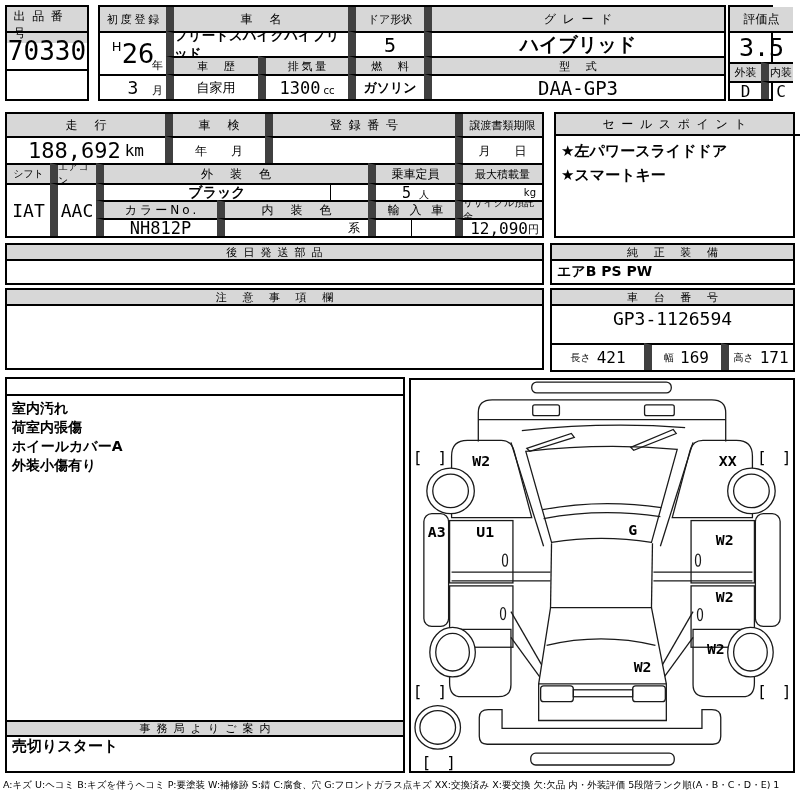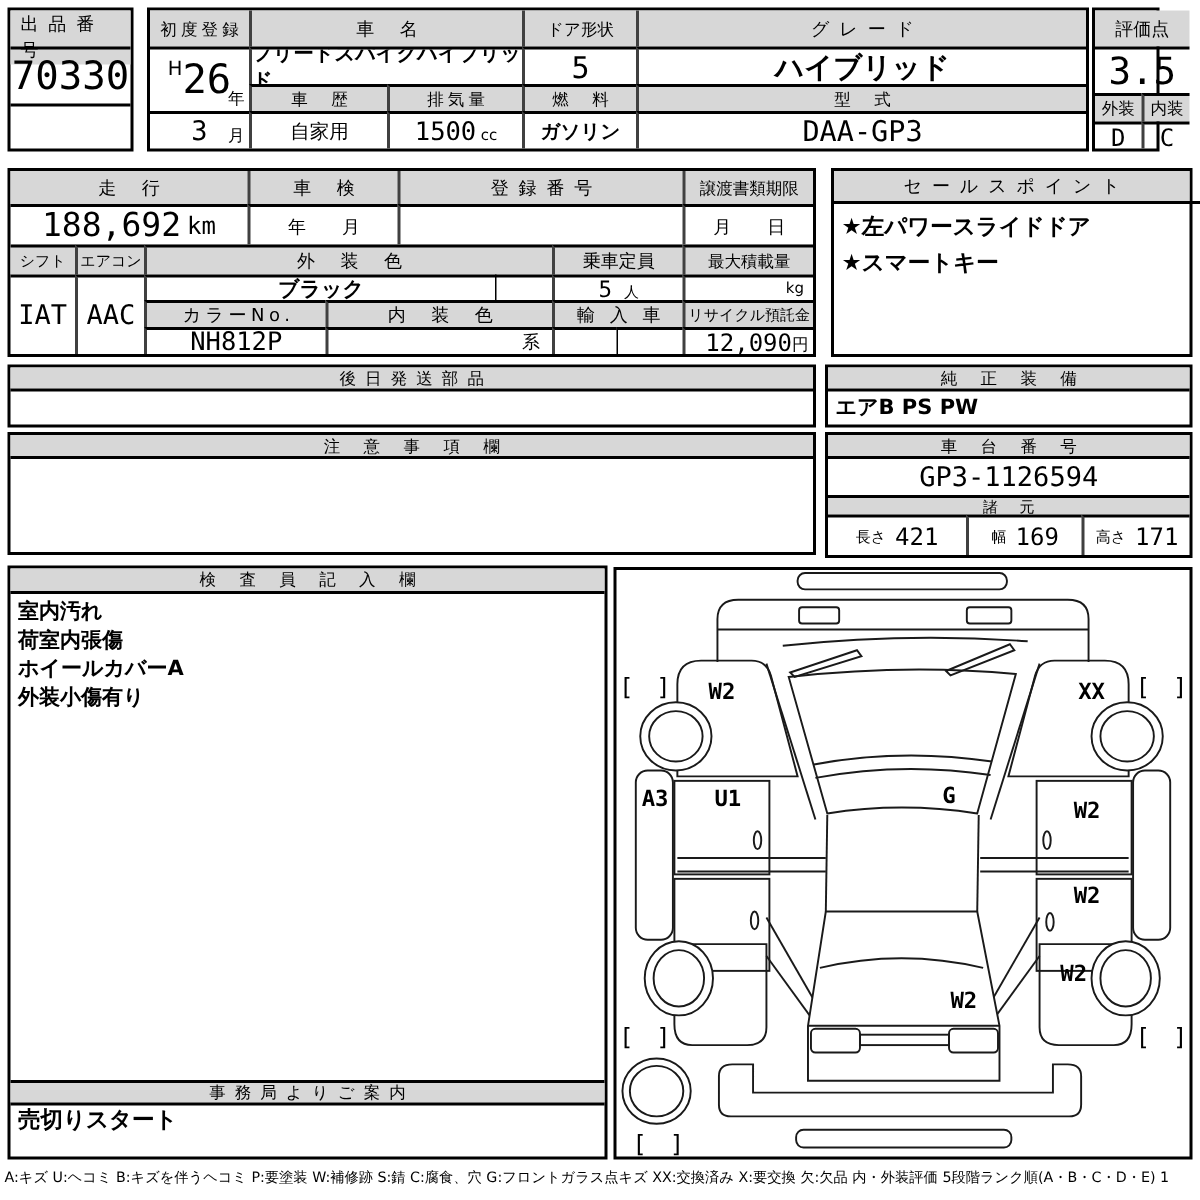--- a/index.html
+++ b/index.html
@@ -4,21 +4,21 @@
 <style>
   html,body{margin:0;padding:0;background:#fff;}
   #sheet{position:relative;width:800px;height:800px;background:#fff;
          font-family:"DejaVu Sans","Liberation Sans",sans-serif;color:#000;}
   .box{position:absolute;border:2px solid #000;background:#fff;box-sizing:border-box;}
   .cell{position:absolute;box-sizing:border-box;overflow:hidden;display:flex;align-items:center;justify-content:center;}
   .hd{background:#d7d7d7;font-size:12px;}
   .sp{letter-spacing:.55em;padding-left:.55em;}
   .sp2{letter-spacing:.25em;padding-left:.25em;}
   .mono{font-family:"DejaVu Sans Mono","Liberation Mono",monospace;}
-  .bl{border-left:2px solid #404040;} .bt{border-top:2px solid #000;}
+  .bl{border-left:8px solid #404040;} .bt{border-top:2px solid #000;}
   .bl1{border-left:1px solid #000;}
   .left{justify-content:flex-start;} .right{justify-content:flex-end;}
   .lines{display:block;padding:3px 5px;font-size:14px;line-height:19px;}
   .unitc{position:absolute;right:3px;bottom:1px;font-size:11px;}
   svg text{fill:#000;}
   .dmark{font:bold 15px "DejaVu Sans Mono","Liberation Mono",monospace;text-anchor:middle;}
   .dbr{font:16px "DejaVu Sans","Liberation Sans",sans-serif;}
   #legend{position:absolute;left:3px;top:779px;width:794px;font-size:9.5px;white-space:nowrap;}
 </style>
 </head>
@@ -52,21 +52,21 @@
     <div class="cell bl bt mono" style="left:248px;top:24px;width:76px;height:25px;font-size:20px;">5</div>
     <div class="cell bl bt" style="left:324px;top:24px;width:300px;height:25px;font-size:19px;font-weight:bold;">ハイブリッド</div>
 
     <div class="cell hd sp bl bt" style="left:66px;top:49px;width:92px;height:18px;font-size:11px;">車 歴</div>
     <div class="cell hd sp2 bl bt" style="left:158px;top:49px;width:90px;height:18px;font-size:11px;">排気量</div>
     <div class="cell hd sp bl bt" style="left:248px;top:49px;width:76px;height:18px;font-size:11px;">燃 料</div>
     <div class="cell hd sp bl bt" style="left:324px;top:49px;width:300px;height:18px;font-size:11px;">型 式</div>
 
     <div class="cell bl bt" style="left:66px;top:67px;width:92px;height:25px;font-size:13px;">自家用</div>
     <div class="cell bl bt" style="left:158px;top:67px;width:90px;height:25px;">
-      <span class="mono" style="font-size:17px;">1500</span>
+      <span class="mono" style="font-size:17px;">1300</span>
       <span style="font-size:10px;margin-left:3px;margin-top:6px;">cc</span>
     </div>
     <div class="cell bl bt" style="left:248px;top:67px;width:76px;height:25px;font-size:13px;font-weight:bold;">ガソリン</div>
     <div class="cell bl bt mono" style="left:324px;top:67px;width:300px;height:25px;font-size:19px;">DAA-GP3</div>
   </div>
 
   <div class="box" style="left:728px;top:5px;width:45px;height:96px;">
     <div class="cell hd" style="left:0;top:0;width:63px;height:24px;font-size:12px;">評価点</div>
     <div class="cell bt mono" style="left:0;top:24px;width:63px;height:31px;font-size:25px;">3.5</div>
     <div class="cell hd bt" style="left:0;top:55px;width:31px;height:19px;font-size:11px;">外装</div>
@@ -140,37 +140,35 @@
   </div>
 
   <div class="box" style="left:5px;top:288px;width:539px;height:82px;">
     <div class="cell hd sp" style="left:0;top:0;width:535px;height:14px;font-size:11px;">注 意 事 項 欄</div>
     <div class="cell bt left" style="left:0;top:14px;width:535px;height:64px;padding-left:6px;font-size:13px;"></div>
   </div>
 
   <div class="box" style="left:550px;top:288px;width:245px;height:84px;">
     <div class="cell hd sp" style="left:0;top:0;width:241px;height:14px;font-size:11px;">車 台 番 号</div>
     <div class="cell bt mono" style="left:0;top:14px;width:241px;height:26px;font-size:18px;">GP3-1126594</div>
-    <div class="cell hd sp bt" style="left:0;top:40px;width:241px;height:13px;font-size:10px;">諸 元</div>
     <div class="cell bt" style="left:0;top:53px;width:92px;height:27px;">
       <span style="font-size:10px;margin-right:6px;">長さ</span>
       <span class="mono" style="font-size:16px;">421</span>
     </div>
     <div class="cell bt bl" style="left:92px;top:53px;width:77px;height:27px;">
       <span style="font-size:10px;margin-right:6px;">幅</span>
       <span class="mono" style="font-size:16px;">169</span>
     </div>
     <div class="cell bt bl" style="left:169px;top:53px;width:72px;height:27px;">
       <span style="font-size:10px;margin-right:6px;">高さ</span>
       <span class="mono" style="font-size:16px;">171</span>
     </div>
   </div>
 
   <div class="box" style="left:5px;top:377px;width:400px;height:396px;">
-    <div class="cell hd sp" style="left:0;top:0;width:396px;height:15px;font-size:11px;">検 査 員 記 入 欄</div>
     <div class="cell bt lines" style="left:0;top:15px;width:396px;height:326px;align-items:flex-start;font-size:14px;font-weight:bold;line-height:19px;">
       <div>室内汚れ</div>
       <div>荷室内張傷</div>
       <div>ホイールカバーA</div>
       <div>外装小傷有り</div>
     </div>
     <div class="cell hd sp bt" style="left:0;top:341px;width:396px;height:15px;font-size:11px;">事務局よりご案内</div>
     <div class="cell bt left" style="left:0;top:356px;width:396px;height:36px;padding-left:5px;align-items:flex-start;font-size:15px;font-weight:bold;">売切りスタート</div>
   </div>
 

